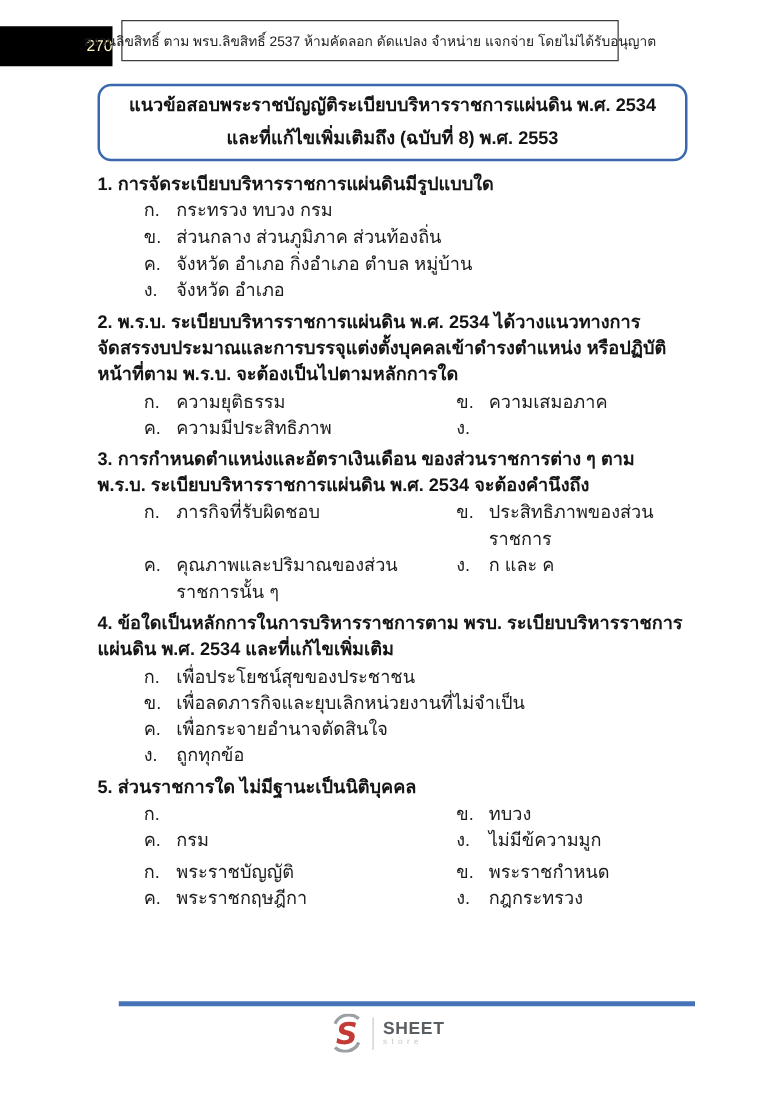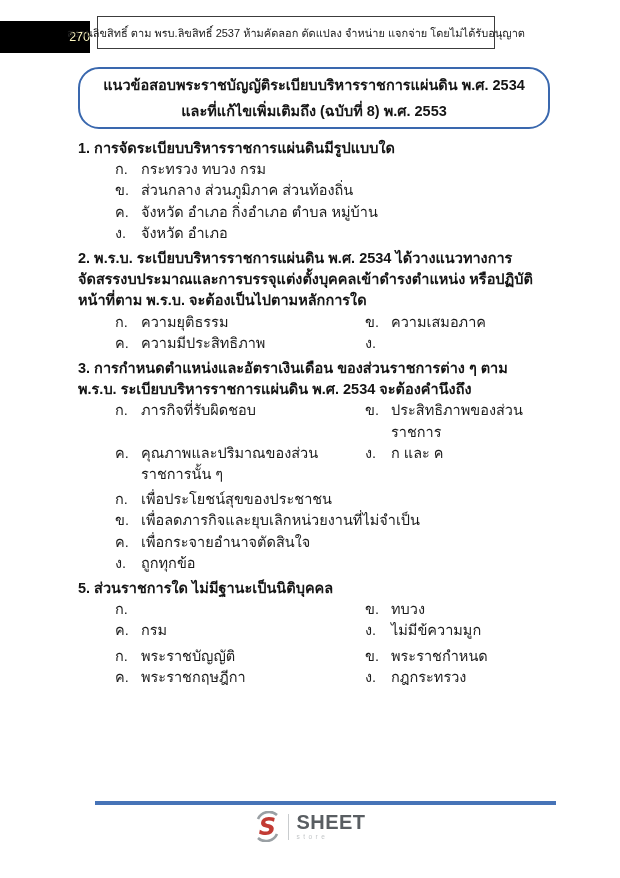--- a/index.html
+++ b/index.html
@@ -21,21 +21,21 @@
   }
   .copyright-box {
     position:absolute; left:97px; top:16px; width:398px; height:33px;
     border:1px solid #3c3c3c; box-sizing:border-box;
     display:flex; align-items:center; justify-content:center;
     font-size:11px; color:#222; white-space:nowrap;
   }
   
   .title-box {
     position:absolute; left:78px; top:67px; width:472px; height:62px;
-    border:2.5px solid #3a68ae; border-radius:21px; box-sizing:border-box;
+    border:2.5px solid #3a68ae; border-radius:11px; box-sizing:border-box;
     display:flex; align-items:center; justify-content:center;
     text-align:center; font-weight:bold; font-size:14.5px; line-height:26px;
     padding:4px 16px; color:#151515;
   }
   
   .content {
     position:absolute; left:78px; top:138px; width:472px;
     font-size:14.5px; line-height:21.2px;
   }
   .question { margin-bottom:4px; }
@@ -51,21 +51,21 @@
     background:#4673b7;
   }
   .logo {
     position:absolute; left:0; right:0; top:811px;
     display:flex; justify-content:center; align-items:center; gap:7px;
   }
   .logo-icon { width:27px; height:31px; display:block; }
   .logo-divider { width:1px; height:26px; background:#c9ccce; }
   .logo-text { display:flex; flex-direction:column; line-height:1; }
   .brand {
-    font-weight:bold; font-size:20px; color:#595e62; letter-spacing:0.5px;
+    font-weight:bold; font-size:14px; color:#595e62; letter-spacing:0.5px;
   }
   .brand-sub {
     font-size:6.5px; color:#c3c6c8; letter-spacing:3.5px; margin-top:2px;
   }
 </style>
 </head>
 <body>
 
 <div class="page-number-box">
   <span>270</span>
@@ -135,20 +135,21 @@
           <span class="marker">ค.</span>
           <span class="opt-text">คุณภาพและปริมาณของส่วนราชการนั้น ๆ</span>
         </div>
         <div class="option">
           <span class="marker">ง.</span>
           <span class="opt-text">ก และ ค</span>
         </div>
       </div>
     </div>
     <div class="question">
+      <div class="q-text">4. ข้อใดเป็นหลักการในการบริหารราชการตาม พรบ. ระเบียบบริหารราชการแผ่นดิน พ.ศ. 2534 และที่แก้ไขเพิ่มเติม</div>
       <div class="options cols-1">
         <div class="option">
           <span class="marker">ก.</span>
           <span class="opt-text">เพื่อประโยชน์สุขของประชาชน</span>
         </div>
         <div class="option">
           <span class="marker">ข.</span>
           <span class="opt-text">เพื่อลดภารกิจและยุบเลิกหน่วยงานที่ไม่จำเป็น</span>
         </div>
         <div class="option">

